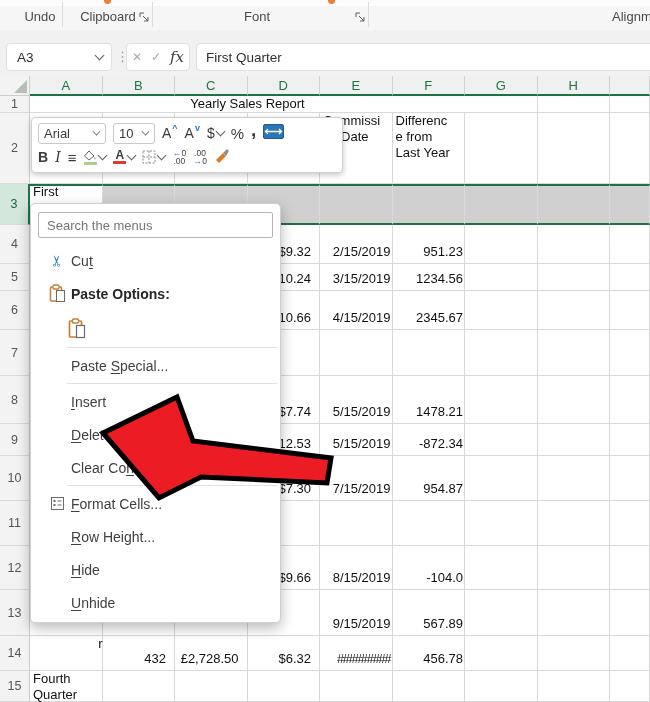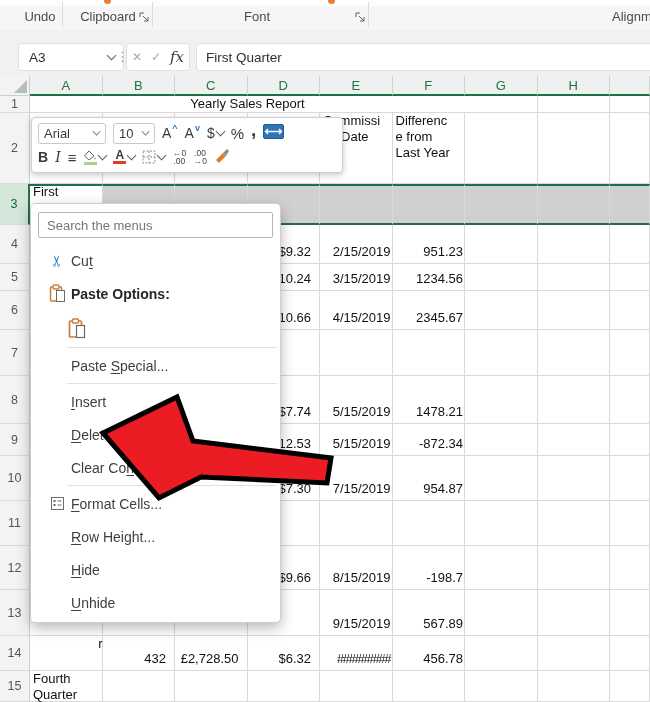--- a/index.html
+++ b/index.html
@@ -14,21 +14,21 @@
   .grp-label.noshift{transform:none;}
   .vsep{position:absolute;top:2px;height:25px;width:1px;background:#dcdcdc;}
   .launcher{position:absolute;top:11px;width:12px;height:12px;}
   .launcher svg{display:block;}
   .odot{position:absolute;top:-3px;width:7px;height:7px;border-radius:50%;background:#ed7d31;}
 
   
   #fbar{left:0;top:30px;width:650px;height:46px;background:#f1f1f1;border-bottom:1px solid #d8d8d8;}
   .fbox{position:absolute;top:13px;height:28px;background:#fff;border:1px solid #dfdfdf;border-radius:4px;
         display:flex;align-items:center;box-sizing:border-box;font-size:13.5px;color:#2f2f2f;}
-  #namebox{left:18px;width:106px;padding:0 8px 0 10px;justify-content:space-between;}
+  #namebox{left:6px;width:106px;padding:0 8px 0 10px;justify-content:space-between;}
   #fxbox{left:126px;width:64px;padding:0 8px;gap:9px;justify-content:center;}
   #fxbox .gr{color:#a8a8a8;font-size:12px;}
   #fxbox .fx{font-family:"DejaVu Serif",serif;font-style:italic;font-size:15px;color:#3d3d3d;}
   #finput{left:196px;width:456px;padding:0 9px;border-radius:4px 0 0 4px;}
   .vdots{position:absolute;left:116px;top:19px;color:#9a9a9a;font-size:13px;letter-spacing:0;}
   .chev{display:inline-block;width:6px;height:6px;border-right:1.4px solid #5f5f5f;border-bottom:1.4px solid #5f5f5f;
         transform:rotate(45deg);margin-top:-3px;}
 
   
   #grid{left:0;top:76px;width:650px;height:626px;display:grid;background:#fff;
@@ -328,21 +328,21 @@
     <div class="content k-num" style="grid-area: 9 / 6;">5/15/2019</div>
     <div class="content k-num" style="grid-area: 9 / 7;">1478.21</div>
     <div class="content k-acct" style="grid-area: 10 / 5;">$12.53</div>
     <div class="content k-num" style="grid-area: 10 / 6;">5/15/2019</div>
     <div class="content k-num" style="grid-area: 10 / 7;">-872.34</div>
     <div class="content k-acct" style="grid-area: 11 / 5;">$7.30</div>
     <div class="content k-num" style="grid-area: 11 / 6;">7/15/2019</div>
     <div class="content k-num" style="grid-area: 11 / 7;">954.87</div>
     <div class="content k-acct" style="grid-area: 13 / 5;">$9.66</div>
     <div class="content k-num" style="grid-area: 13 / 6;">8/15/2019</div>
-    <div class="content k-num" style="grid-area: 13 / 7;">-198.7</div>
+    <div class="content k-num" style="grid-area: 13 / 7;">-104.0</div>
     <div class="content k-num" style="grid-area: 14 / 6;">9/15/2019</div>
     <div class="content k-num" style="grid-area: 14 / 7;">567.89</div>
     <div class="content k-left" style="grid-area: 15 / 2;">r</div>
     <div class="content k-acct" style="grid-area: 15 / 3;">432</div>
     <div class="content k-acct" style="grid-area: 15 / 4;">£2,728.50</div>
     <div class="content k-acct" style="grid-area: 15 / 5;">$6.32</div>
     <div class="content k-num k-hash" style="grid-area: 15 / 6;">#########</div>
     <div class="content k-num" style="grid-area: 15 / 7;">456.78</div>
     <div class="content k-left" style="grid-area: 16 / 2;">
       <span class="ln">Fourth</span>

